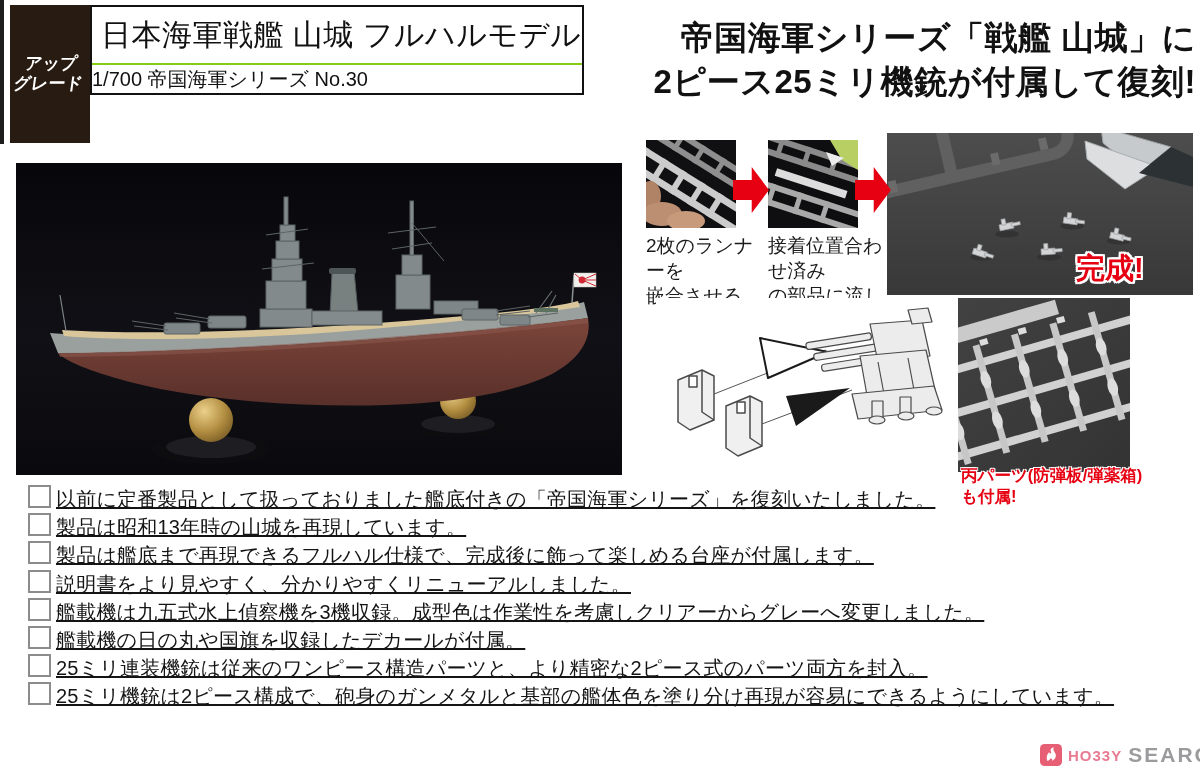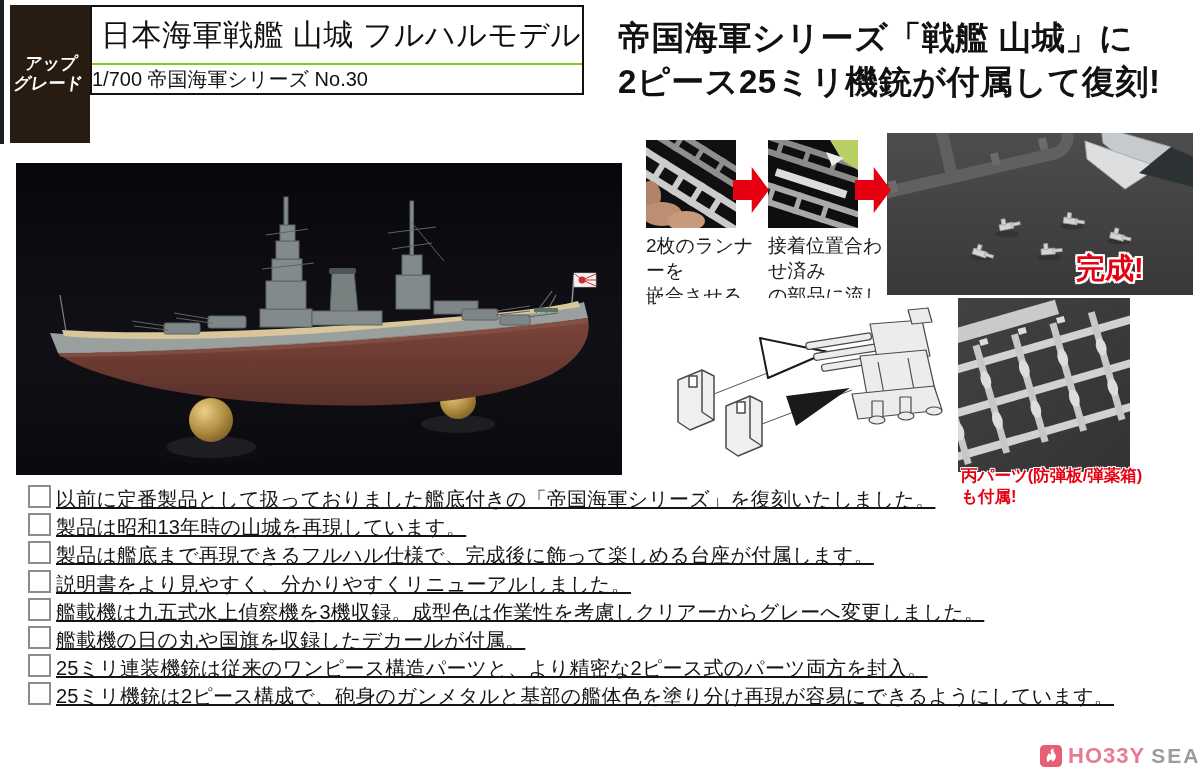--- a/index.html
+++ b/index.html
@@ -15,21 +15,21 @@
   .badge-text{color:#fff;font-weight:800;font-size:17px;line-height:1.2;text-align:center;
               transform:skewX(-8deg);white-space:pre-line;}
 
   
   .title-box{position:absolute;left:90px;top:5px;width:490px;height:86px;border:2px solid #111;background:#fff;}
   .title-row{height:56px;border-bottom:2px solid #84cc16;display:flex;align-items:center;padding-left:9px;
              font-size:30px;color:#111;letter-spacing:0.5px;}
   .subtitle-row{height:28px;display:flex;align-items:center;font-size:20px;color:#111;}
 
   
-  .headline{position:absolute;left:618px;top:16px;width:578px;text-align:left;color:#111;
+  .headline{position:absolute;left:618px;top:16px;width:578px;text-align:right;color:#111;
             font-weight:800;font-size:33px;line-height:44px;letter-spacing:0.5px;}
 
   
   .ship-photo{position:absolute;left:16px;top:163px;width:606px;height:312px;background:#0b0b10;}
   .ship-photo svg{display:block;}
 
   
   .photo{position:absolute;overflow:hidden;}
   .photo svg{display:block;}
   .p1{left:646px;top:140px;width:90px;height:88px;}
@@ -58,21 +58,21 @@
   
   .features{position:absolute;left:14px;top:485px;width:1178px;}
   .feature{font-size:20px;line-height:28.2px;color:#141414;font-weight:500;
            padding-left:68px;text-indent:-54px;letter-spacing:0.2px;text-decoration:underline;}
   .checkbox{display:inline-block;width:19px;height:19px;border:2px solid #8c8c8c;background:#fff;
             margin-right:5px;vertical-align:-2px;}
 
   
   .logo{position:absolute;left:1040px;top:743px;display:flex;align-items:center;gap:6px;}
   .logo-icon{width:22px;height:22px;}
-  .logo-hobby{color:#e87b92;font-weight:700;font-size:22px;letter-spacing:1px;}
+  .logo-hobby{color:#e87b92;font-weight:700;font-size:15px;letter-spacing:1px;}
   .logo-search{color:#9b9b9d;font-weight:700;font-size:21px;letter-spacing:2px;}
 </style>
 </head>
 <body>
 
 <div class="page">
 
   <div class="edge-strip"></div>
 
   <div class="badge">

